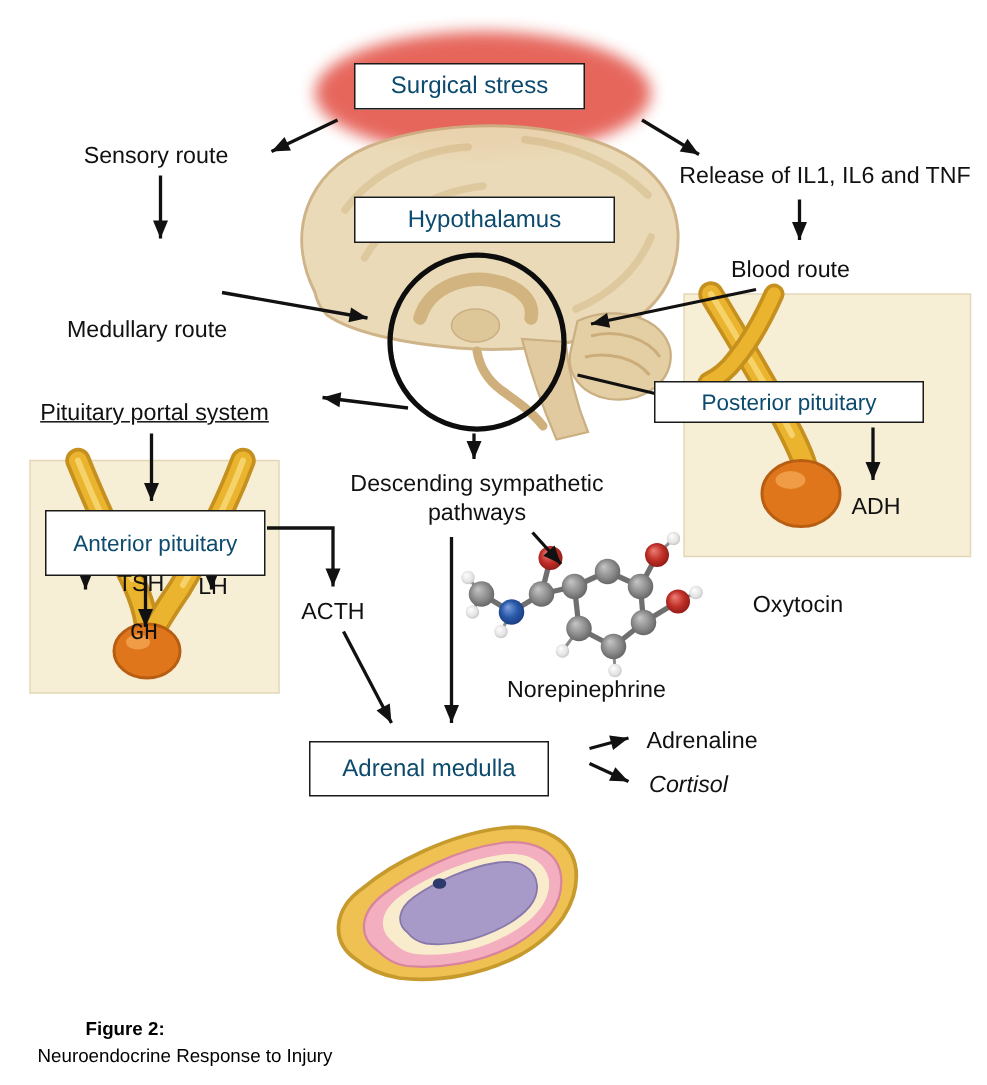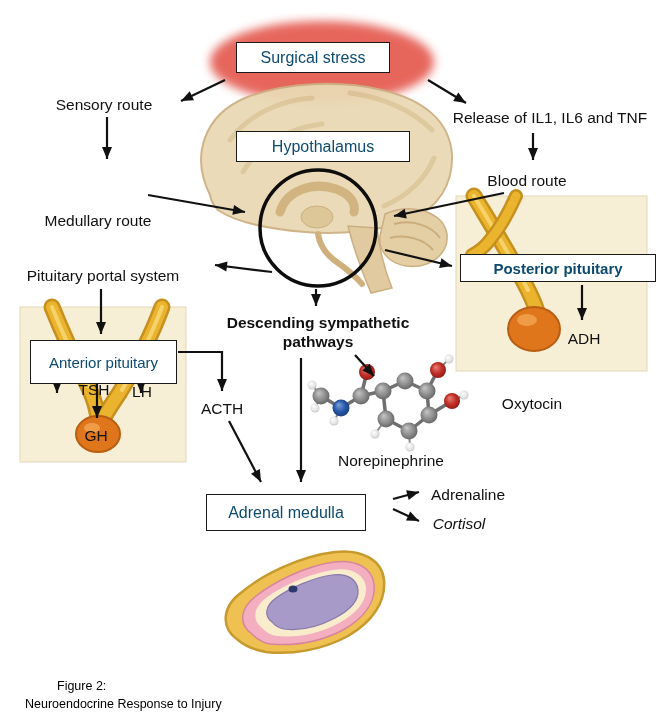--- a/index.html
+++ b/index.html
@@ -3,28 +3,28 @@
 <meta charset="utf-8">
 <style>
   * { margin:0; padding:0; box-sizing:border-box; }
   html,body { background:#ffffff; font-family:"Liberation Sans", sans-serif; }
   .stage { position:relative; width:658px; height:723px; background:#ffffff; overflow:hidden; }
   svg.layer { position:absolute; left:0; top:0; }
   .lbl {
     position:absolute; transform:translate(-50%,-50%);
     white-space:nowrap; font-size:15.5px; color:#111; line-height:1.2;
   }
-  .lbl.multiline { white-space:normal; text-align:center; width:215px;font-weight:bold; }
+  .lbl.multiline { white-space:normal; text-align:center; width:215px; }
   .box-label {
     position:absolute; display:flex; align-items:center; justify-content:center;
     background:#ffffff; border:1.7px solid #1a1a1a; font-size:16px; color:#0c4a6e;
   }
   .box-label.small { font-size:15px; }
   .caption { position:absolute; font-size:12.5px; color:#000; white-space:nowrap; }
-  .caption.bold { font-weight:400;padding-left:32px; }
+  .caption.bold { font-weight:700;padding-left:32px; }
 </style>
 </head>
 <body>
 
 <div class="stage">
 
   <svg class="layer" width="658" height="723" viewBox="0 0 658 723">
     <defs>
       <marker id="ah" markerUnits="userSpaceOnUse" markerWidth="15" markerHeight="12" refX="13" refY="6" orient="auto">
         <path d="M1,1 L13,6 L1,11 Z" fill="#111"></path>
@@ -171,31 +171,31 @@
       <line x1="355" y1="355" x2="374" y2="376" marker-end="url(#ah)"></line>
       <line x1="582" y1="285" x2="582" y2="320" marker-end="url(#ah)"></line>
       <line x1="393" y1="499" x2="419" y2="492" marker-end="url(#ah)"></line>
       <line x1="393" y1="509" x2="419" y2="521" marker-end="url(#ah)"></line>
     </g>
   </svg>
 
   <div class="box-label" style="left:236px; top:42px;  width:154px; height:31px;">Surgical stress</div>
   <div class="box-label" style="left:236px; top:131px; width:174px; height:31px;">Hypothalamus</div>
   <div class="box-label small" style="left:30px;  top:340px; width:147px; height:44px;">Anterior pituitary</div>
-  <div class="box-label small" style="left:460px; top:254px; width:196px; height:28px;font-weight:bold;">Posterior pituitary</div>
+  <div class="box-label small" style="left:436px; top:254px; width:180px; height:28px;">Posterior pituitary</div>
   <div class="box-label" style="left:206px; top:494px; width:160px; height:37px;">Adrenal medulla</div>
 
   <div class="lbl" style="left:104px; top:105px;">Sensory route</div>
   <div class="lbl" style="left:529px; top:118px;margin-left:21px;">Release of IL1, IL6 and TNF</div>
   <div class="lbl" style="left:98px; top:181px;margin-top:40px;">Medullary route</div>
   <div class="lbl" style="left:527px; top:181px;">Blood route</div>
-  <div class="lbl" style="left:103px; top:276px;">Pituitary portal system</div>
+  <div class="lbl" style="left:103px; top:276px;text-decoration:underline;">Pituitary portal system</div>
   <div class="lbl multiline" style="left:318px; top:333px;">Descending sympathetic pathways</div>
   <div class="lbl" style="left:57px;  top:390px;margin-left:37px;">TSH</div>
-  <div class="lbl" style="left:96px;  top:436px;">GH</div>
+  <div class="lbl" style="left:96px;  top:422px;font-family:Liberation Mono, monospace;">GH</div>
   <div class="lbl" style="left:142px; top:392px;">LH</div>
   <div class="lbl" style="left:222px; top:409px;">ACTH</div>
   <div class="lbl" style="left:584px; top:339px;">ADH</div>
   <div class="lbl" style="left:532px; top:404px;">Oxytocin</div>
   <div class="lbl" style="left:391px; top:461px;">Norepinephrine</div>
   <div class="lbl" style="left:468px; top:495px;">Adrenaline</div>
   <div class="lbl" style="left:459px; top:524px;font-style:italic;">Cortisol</div>
 
   <div class="caption bold" style="left:25px; top:679px;">Figure 2:</div>
   <div class="caption" style="left:25px; top:697px;">Neuroendocrine Response to Injury</div>

